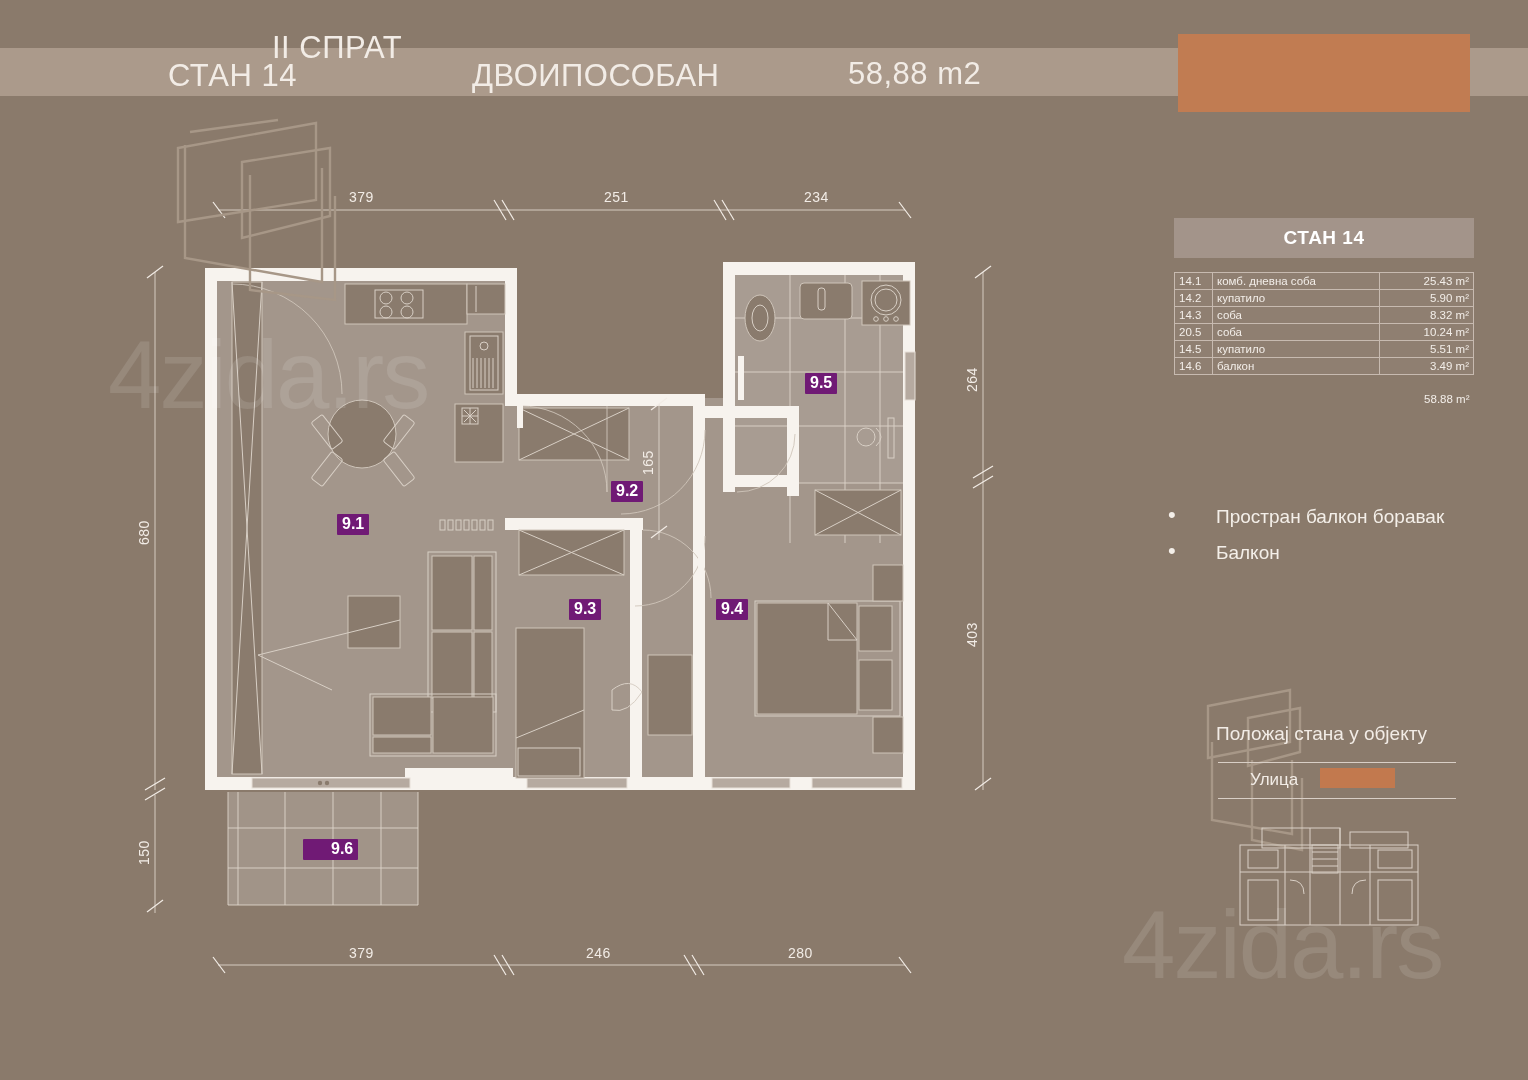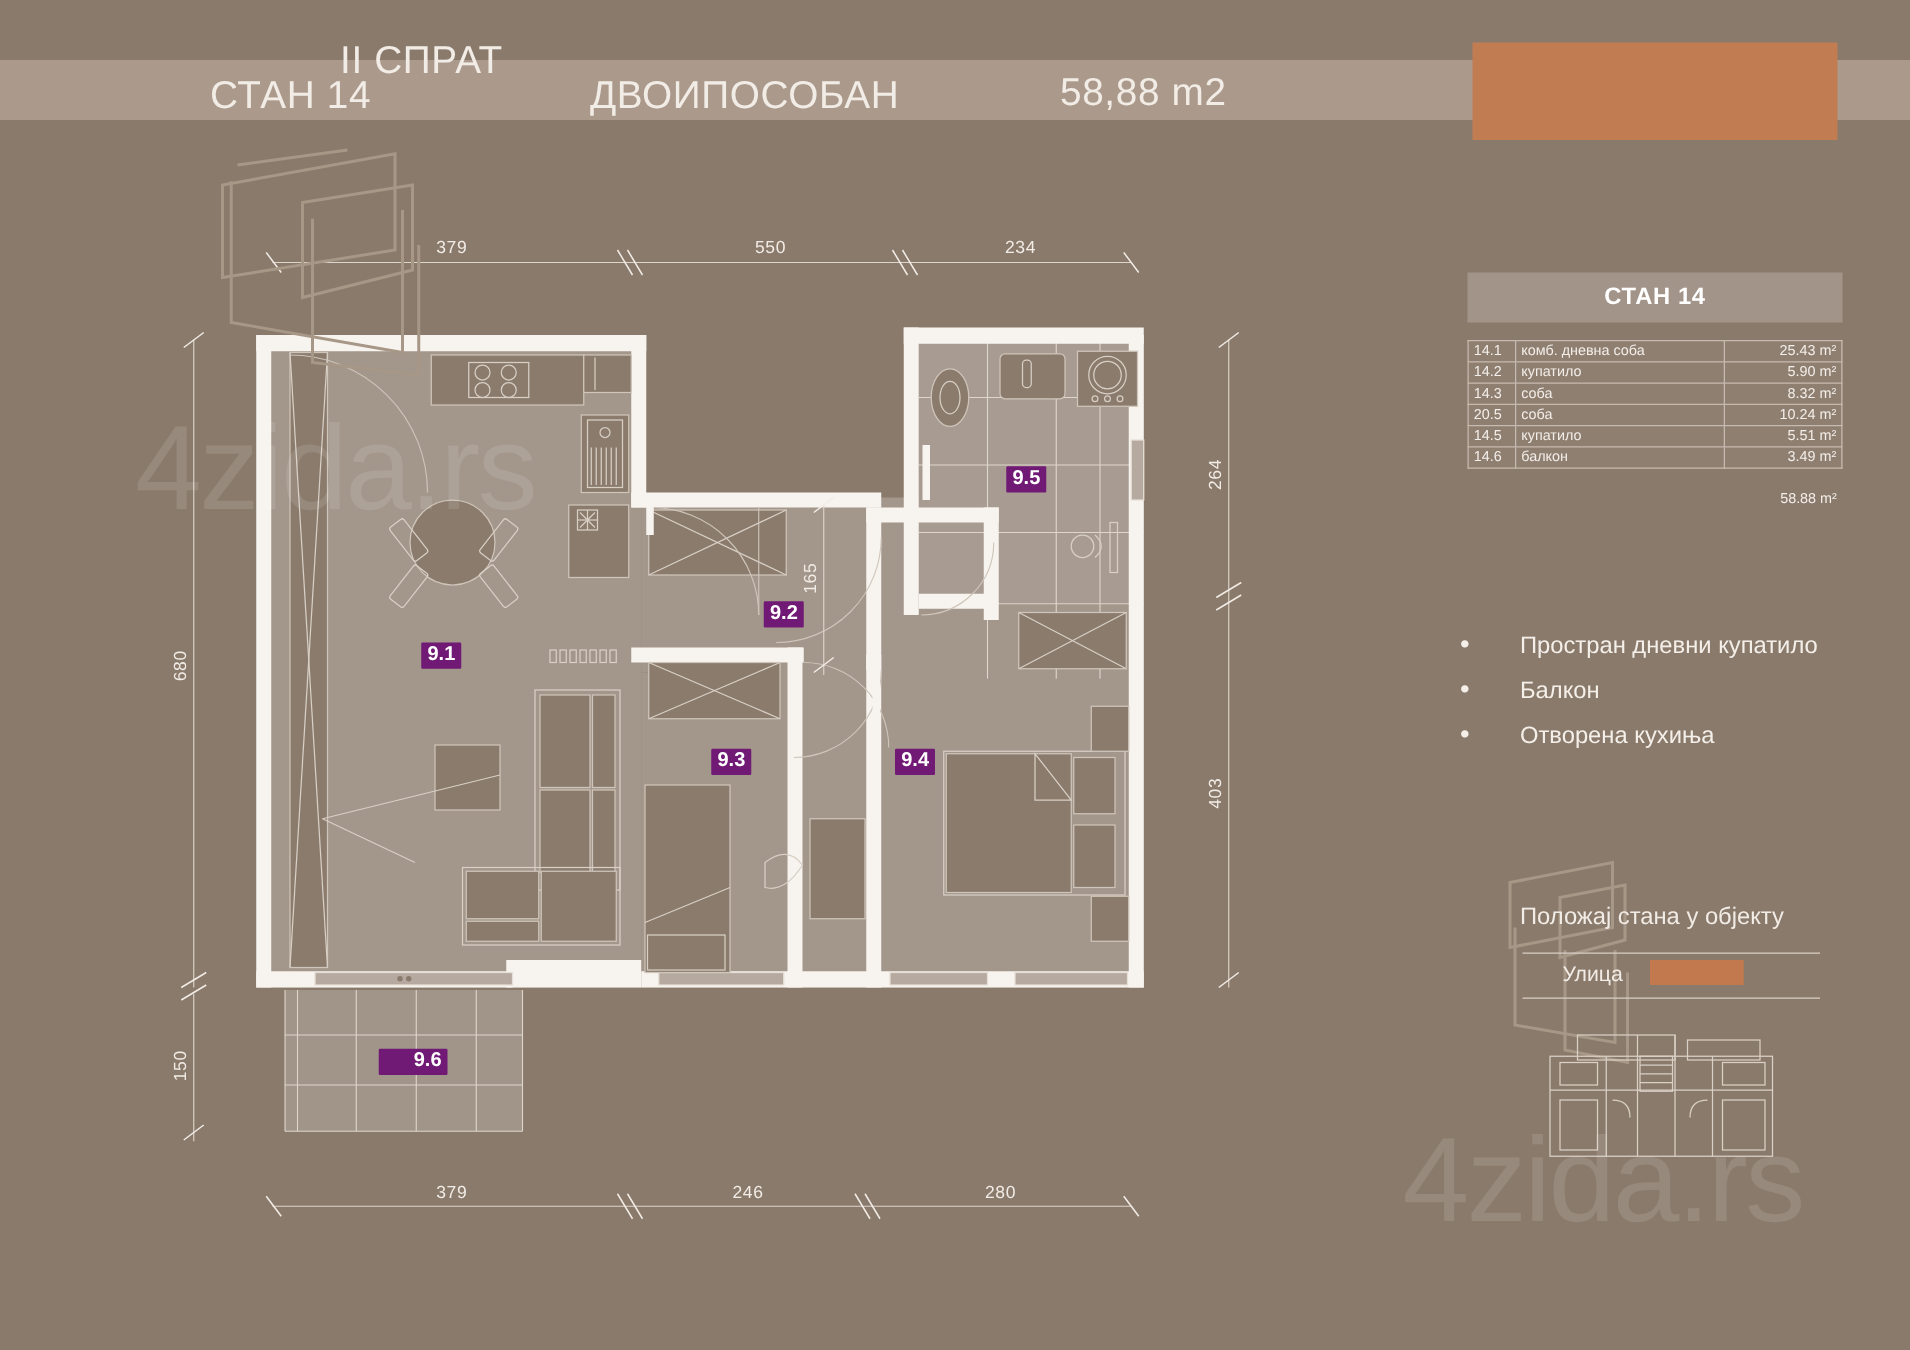--- a/index.html
+++ b/index.html
@@ -469,21 +469,21 @@
     <div class="room-tag" style="left: 337px; top: 514px;">9.1</div>
     <div class="room-tag" style="left: 611px; top: 481px;">9.2</div>
     <div class="room-tag" style="left: 569px; top: 599px;">9.3</div>
     <div class="room-tag" style="left: 716px; top: 599px;">9.4</div>
     <div class="room-tag" style="left: 805px; top: 373px;">9.5</div>
     <div class="room-tag" style="left: 303px; top: 839px; padding-left: 28px;">9.6</div>
   </div>
 
 <div id="dim-labels">
     <div class="dim" style="left: 349px; top: 189px;">379</div>
-    <div class="dim" style="left: 604px; top: 189px;">550</div>
+    <div class="dim" style="left: 604px; top: 189px;">251</div>
     <div class="dim" style="left: 804px; top: 189px;">234</div>
     <div class="dim" style="left: 349px; top: 945px;">379</div>
     <div class="dim" style="left: 586px; top: 945px;">246</div>
     <div class="dim" style="left: 788px; top: 945px;">280</div>
     <div class="dim vert" style="left: 136px; top: 545px;">680</div>
     <div class="dim vert" style="left: 136px; top: 865px;">150</div>
     <div class="dim vert" style="left: 964px; top: 392px;">264</div>
     <div class="dim vert" style="left: 964px; top: 647px;">403</div>
     <div class="dim vert" style="left: 640px; top: 475px;">165</div>
   </div>
@@ -524,23 +524,22 @@
         <td class="c-name">балкон</td>
         <td class="c-area">3.49 m²</td>
       </tr>
       <tr class="total">
         <td colspan="3">58.88 m²</td>
       </tr>
     </tbody>
 </table>
 
 <ul id="features">
-    <li>Простран дневни купатило</li>
+    <li>Простран балкон боравак</li>
     <li>Балкон</li>
-    <li>Отворена кухиња</li>
   </ul>
 
 <div id="pos-block">
   <div id="pos-title">Положај стана у објекту</div>
   <div class="pos-rule" id="pos-rule-1"></div>
   <div class="pos-rule" id="pos-rule-2"></div>
   <div id="pos-highlight"></div>
   <div id="pos-street">Улица</div>
 </div>
 

